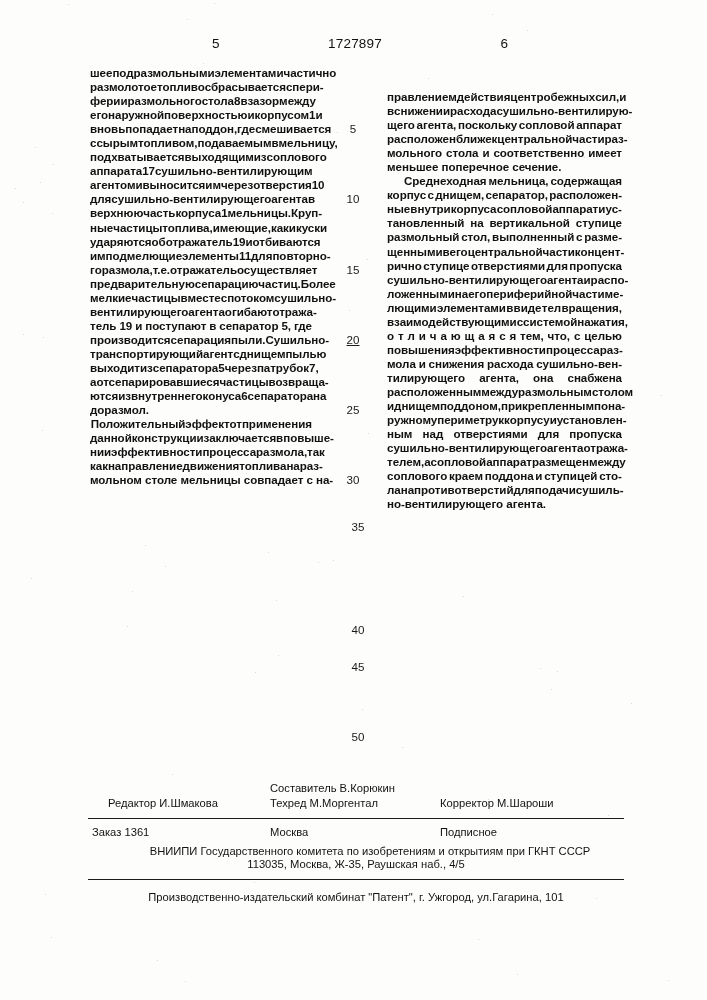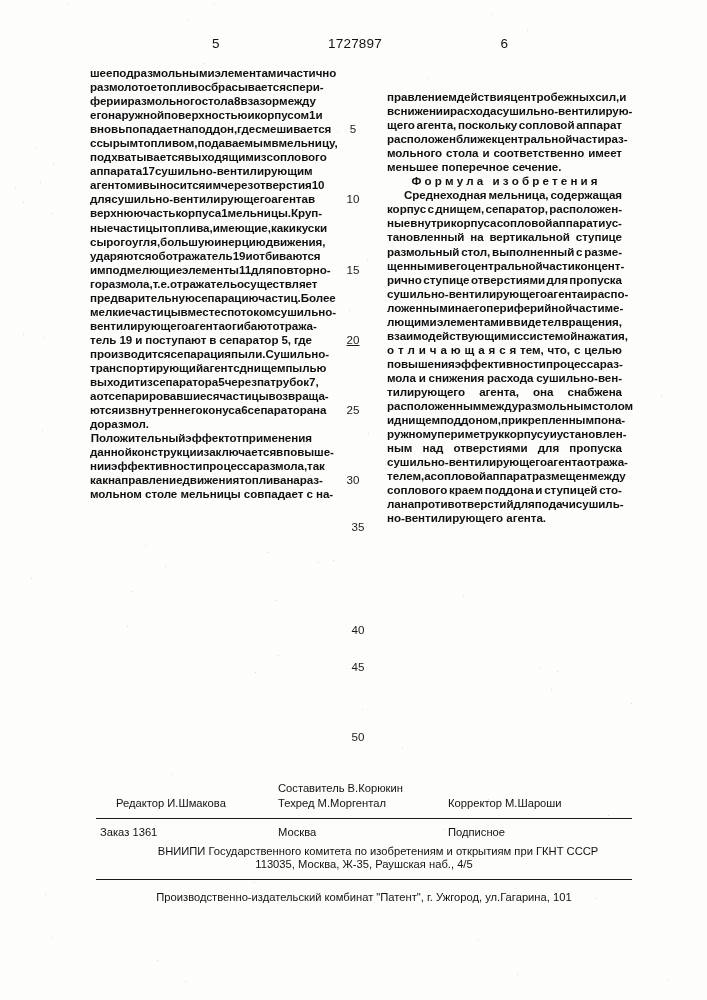--- a/index.html
+++ b/index.html
@@ -119,21 +119,21 @@
     position: absolute;
     width: 40px;
     text-align: center;
     font-size: 11.6px;
     color: #1a1a1a;
   }
 
   
   .footer {
     position: absolute;
-    left: 96px;
+    left: 88px;
     top: 782px;
     width: 536px;
     font-size: 11.2px;
     color: #121212;
   }
   .credits {
     position: relative;
     height: 36px;
   }
   .credits .compiler {
@@ -321,27 +321,20 @@
         <div class="jl">
           <span>ные</span>
           <span>частицы</span>
           <span>топлива,</span>
           <span>имеющие,</span>
           <span>как</span>
           <span>и</span>
           <span>куски</span>
         </div>
         <div class="jl">
-          <span>сырого</span>
-          <span>угля,</span>
-          <span>большую</span>
-          <span>инерцию</span>
-          <span>движения,</span>
-        </div>
-        <div class="jl">
           <span>ударяются</span>
           <span>об</span>
           <span>отражатель</span>
           <span>19</span>
           <span>и</span>
           <span>отбиваются</span>
         </div>
         <div class="jl">
           <span>им</span>
           <span>под</span>
@@ -492,23 +485,20 @@
         </div>
         <div class="jl">
           <span>мольного</span>
           <span>стола</span>
           <span>и</span>
           <span>соответственно</span>
           <span>имеет</span>
         </div>
         <div class="jl last">
           <span>меньшее поперечное сечение.</span>
-        </div>
-        <div class="jl last" style="justify-content: center;">
-          <span>Ф о р м у л а   и з о б р е т е н и я</span>
         </div>
         <div class="jl">
           <span style="width: 15px;"></span>
           <span>Среднеходная</span>
           <span>мельница,</span>
           <span>содержащая</span>
         </div>
         <div class="jl">
           <span>корпус</span>
           <span>с</span>

